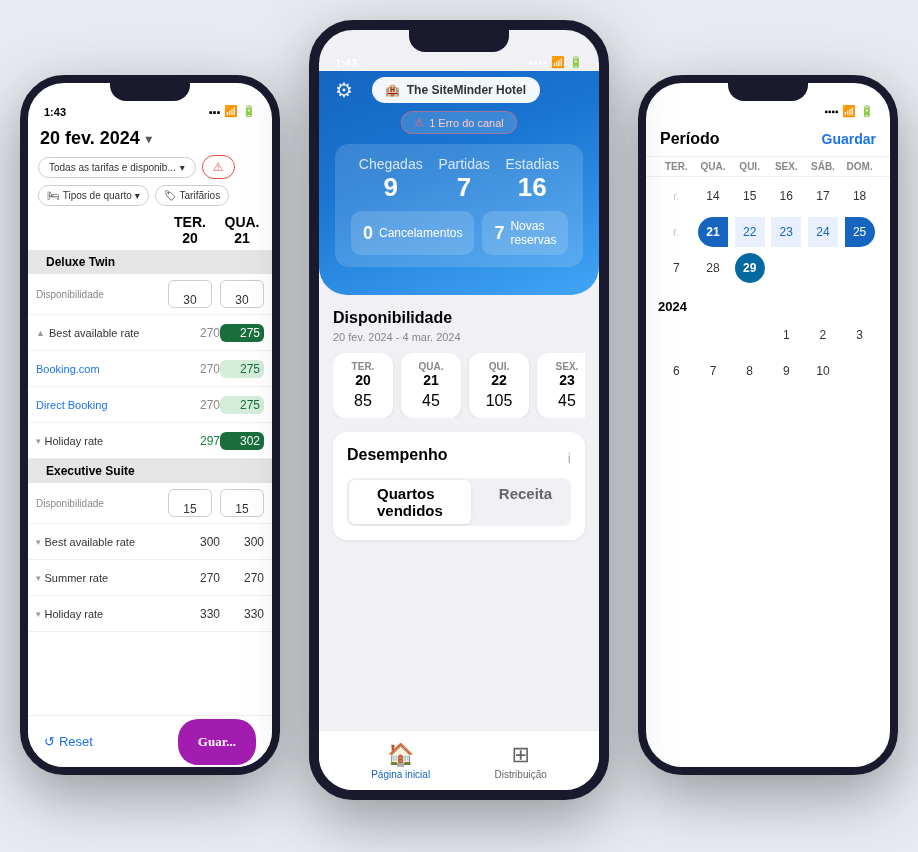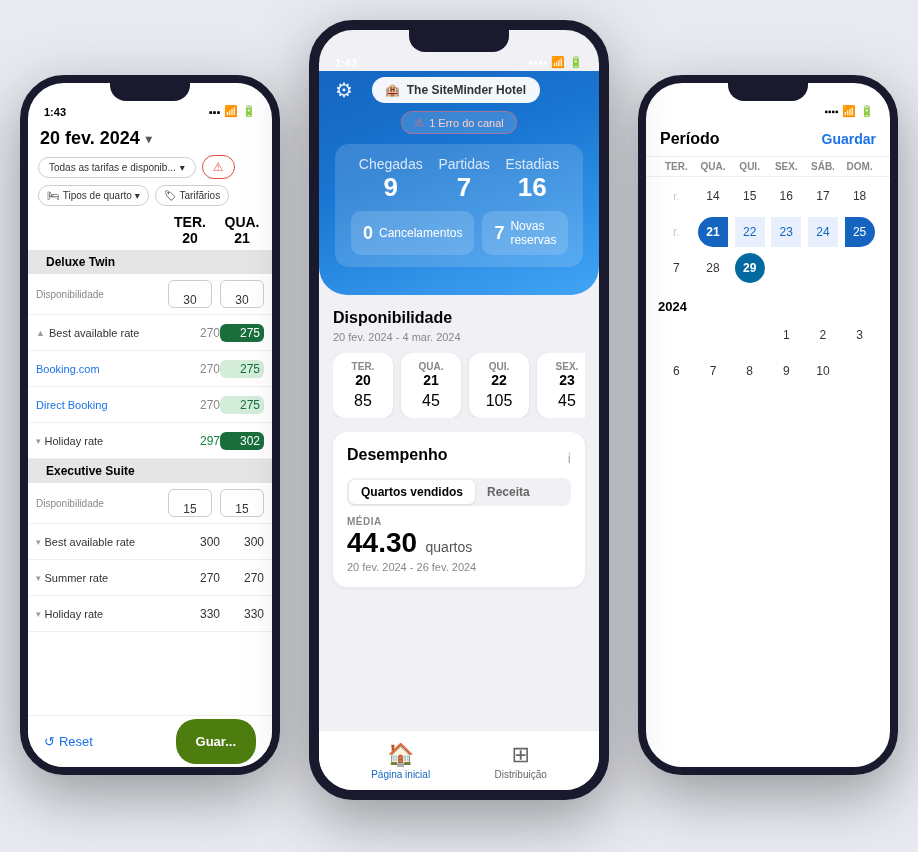--- a/index.html
+++ b/index.html
@@ -221,26 +221,27 @@
       padding: 0 16px;
     }
     .reset-btn {
       color: #1a73e8;
       font-size: 13px;
       display: flex;
       align-items: center;
       gap: 4px;
     }
     .save-btn-left {
-      background: #4d7c0f;
+      background: #a21caf;
       color: #fff;
       border-radius: 20px;
       padding: 15px 20px;
       font-size: 13px;
       font-weight: 600;
+      font-family: Liberation Serif, serif;
     }
 
     
     .center-top {
       background: linear-gradient(160deg, #1565c0 0%, #1976d2 40%, #42a5f5 100%);
       padding: 6px 16px 20px;
       border-radius: 0 0 28px 28px;
     }
     .center-header {
       display: flex;
@@ -330,23 +331,23 @@
       box-shadow: 0 1px 4px rgba(0,0,0,0.08);
     }
     .avail-day-label { font-size: 10px; color: #888; font-weight: 600; }
     .avail-day-num { font-size: 14px; font-weight: 700; color: #000; }
     .avail-rooms { font-size: 16px; font-weight: 400; color: #000; margin-top: 4px; }
 
     .perf-section { background: #fff; border-radius: 14px; padding: 14px; box-shadow: 0 1px 4px rgba(0,0,0,0.06); }
     .perf-header { display: flex; justify-content: space-between; align-items: center; margin-bottom: 10px; }
     .perf-tabs { display: flex; background: #f0f0f5; border-radius: 8px; padding: 2px; }
     .perf-tab {
-      padding: 5px 12px;
+      padding: 5px 28px;
       border-radius: 6px;
-      font-size: 12px;
+      font-size: 15px;
       font-weight: 600;
       color: #666;
     }
     .perf-tab.active { background: #fff; color: #000; box-shadow: 0 1px 3px rgba(0,0,0,0.1); }
     .perf-avg-label { font-size: 10px; color: #888; font-weight: 600; letter-spacing: 0.5px; }
     .perf-avg-value { font-size: 28px; font-weight: 800; color: #000; }
     .perf-avg-unit { font-size: 14px; font-weight: 400; color: #555; margin-left: 4px; }
     .perf-date { font-size: 11px; color: #888; margin-top: 2px; }
 
     
@@ -690,28 +691,20 @@
 
     <div class="perf-section">
       <div class="perf-header">
         <span class="section-title">Desempenho</span>
         <span style="font-size:14px;color:#aaa">ℹ</span>
       </div>
       <div class="perf-tabs">
         <div class="perf-tab active">Quartos vendidos</div>
         <div class="perf-tab">Receita</div>
       </div>
-      <div style="margin-top:10px">
-        <div class="perf-avg-label">MÉDIA</div>
-        <div>
-          <span class="perf-avg-value">44.30</span>
-          <span class="perf-avg-unit">quartos</span>
-        </div>
-        <div class="perf-date">20 fev. 2024 - 26 fev. 2024</div>
-      </div>
     </div>
   </div>
 
   <div class="center-nav">
     <div class="nav-item active">
       <div class="nav-icon">🏠</div>
       <div>Página inicial</div>
     </div>
     <div class="nav-item">
       <div class="nav-icon">⊞</div>

